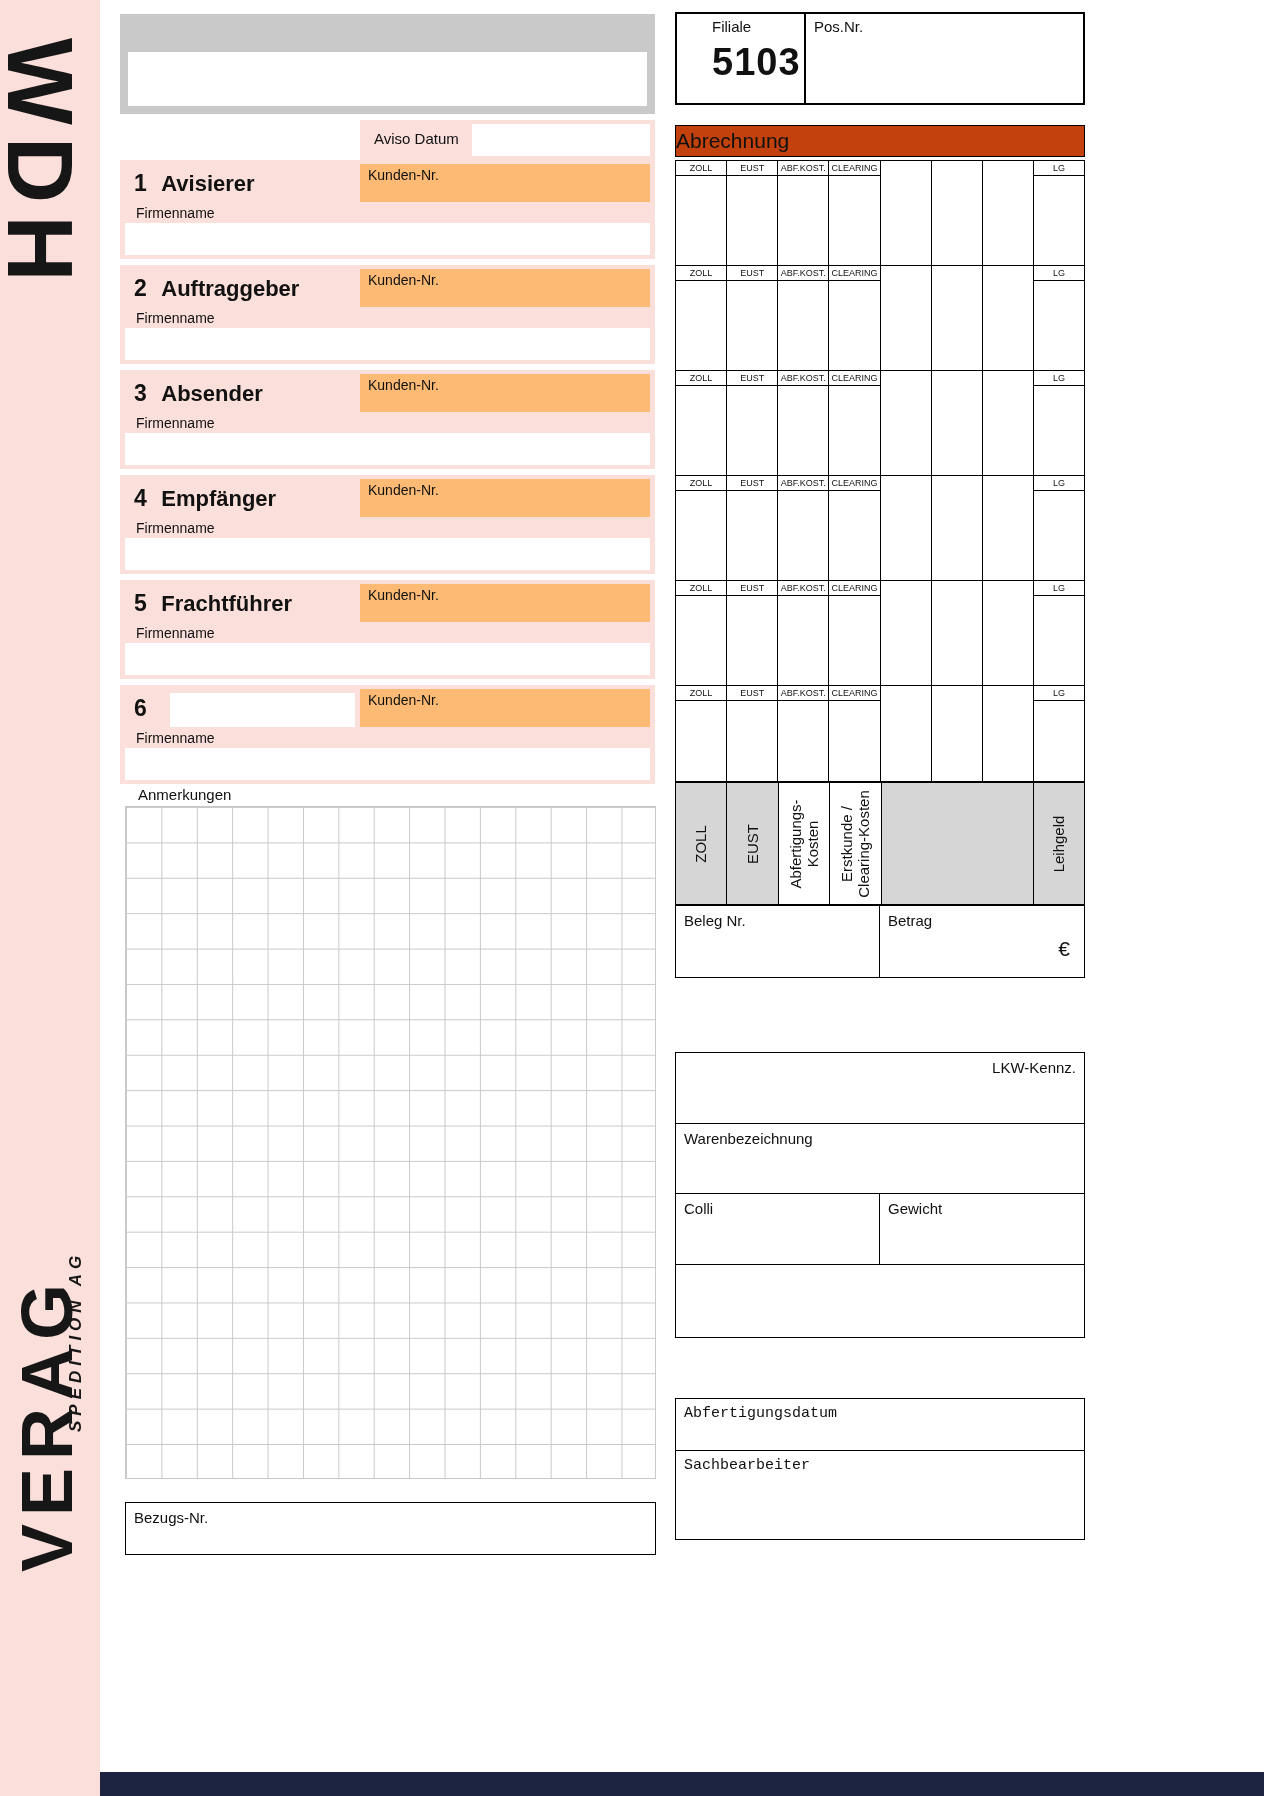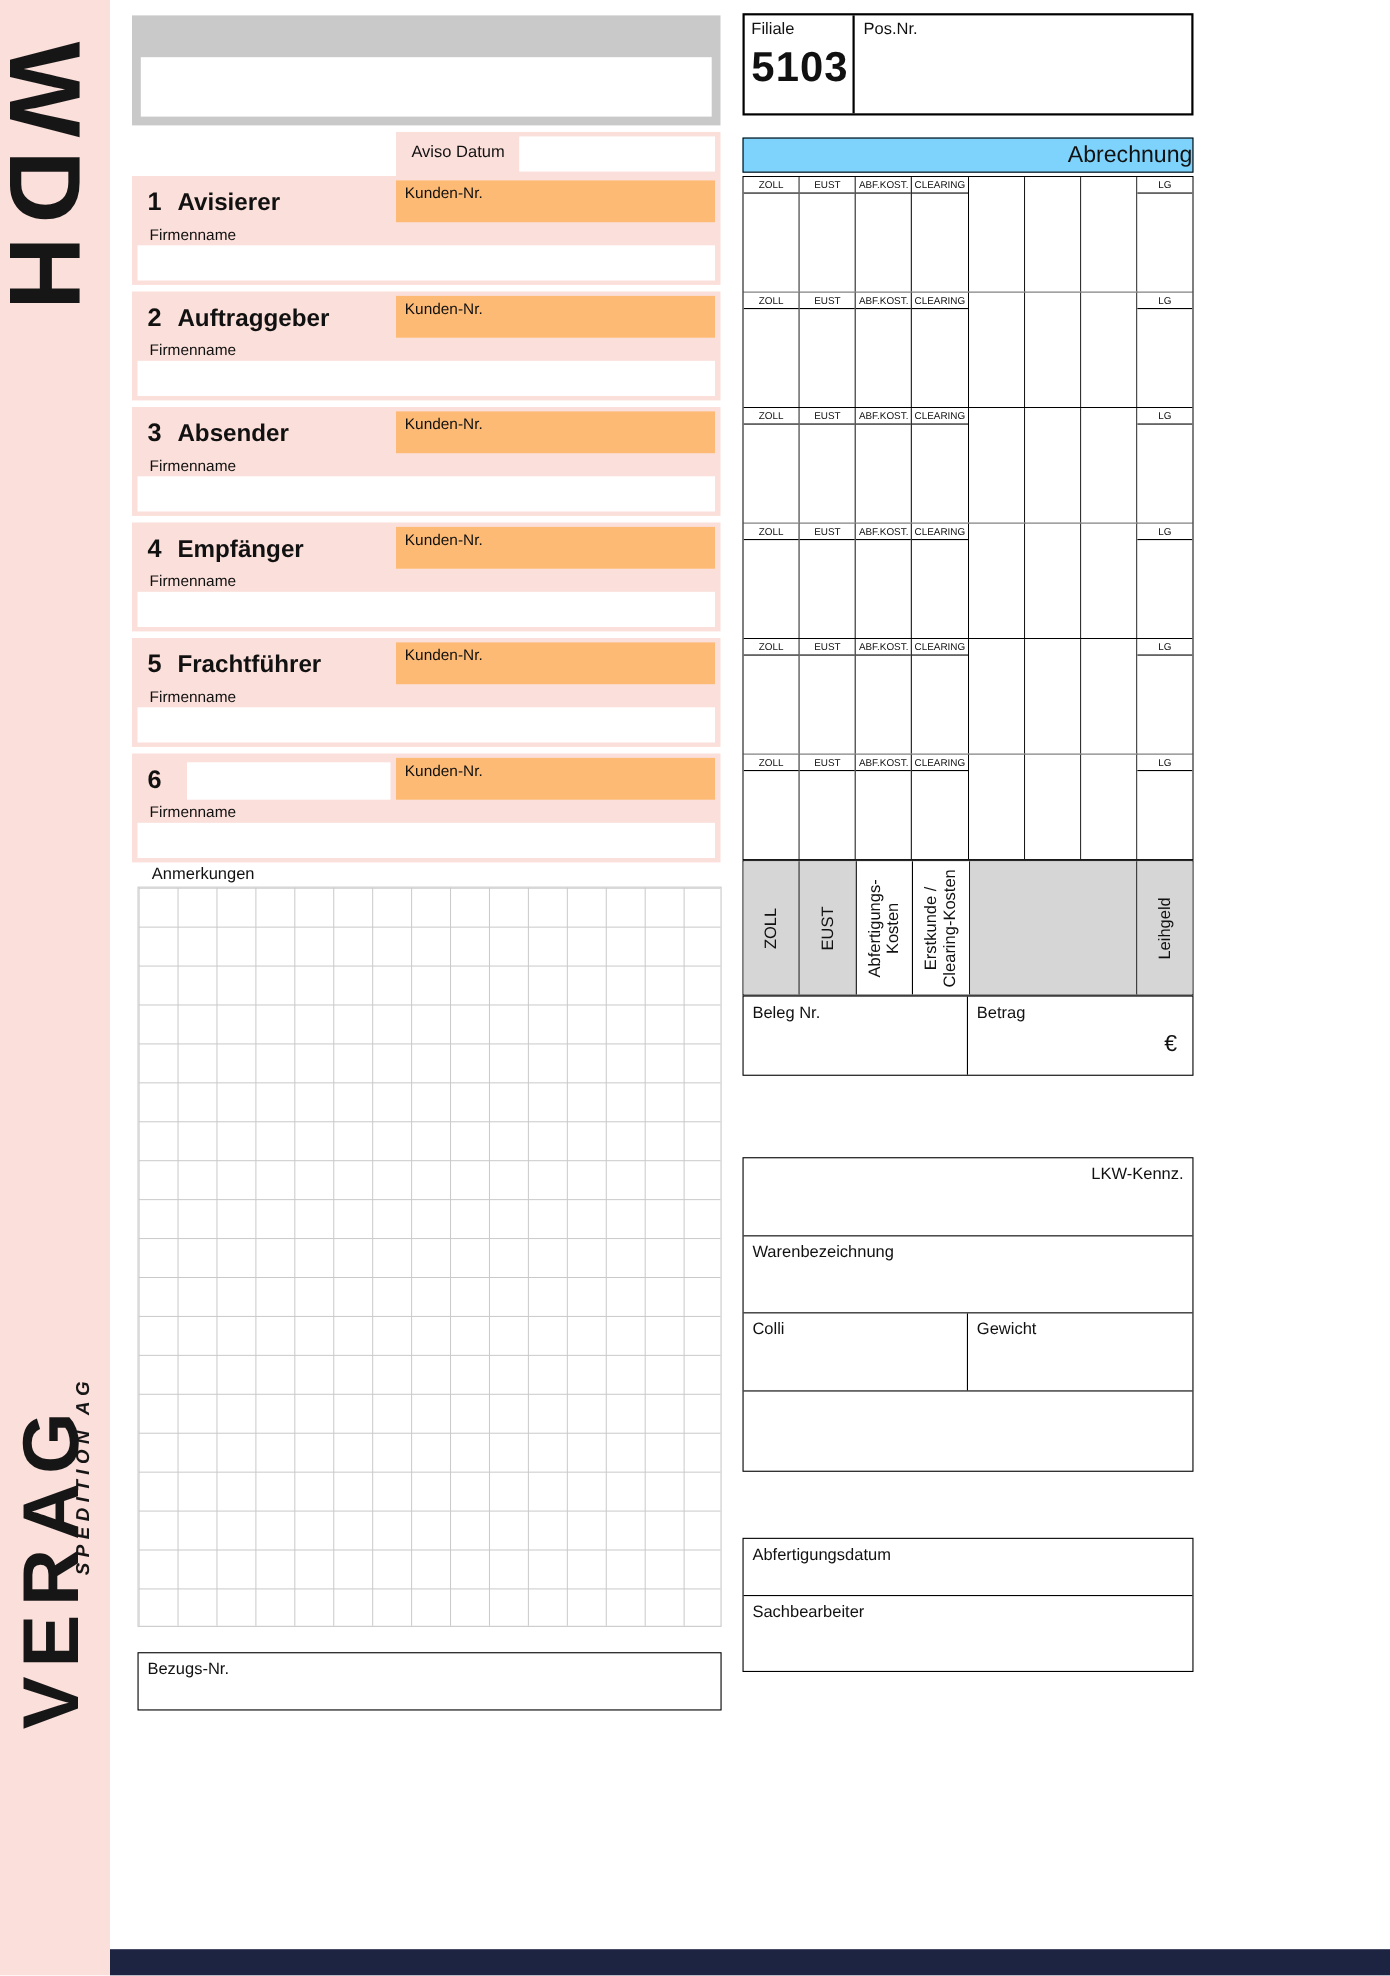--- a/index.html
+++ b/index.html
@@ -16,32 +16,32 @@
           font-size: 17px; font-weight: bold; font-style: italic; letter-spacing: 5px; white-space: nowrap; color: #161616; }
 
   .bottom-bar { position: absolute; left: 100px; top: 1772px; width: 1164px; height: 24px; background: #1d2441; }
 
   
   .abfert-box { position: absolute; left: 120px; top: 14px; width: 535px; height: 100px; background: #c9c9c9; }
   .abfert-box .hd-label { position: absolute; left: 26px; top: 8px; font-size: 23px; margin-top: 44px; }
   .abfert-box .hd-input { position: absolute; left: 8px; right: 8px; bottom: 8px; height: 54px; background: #fff; }
 
   .filiale-wrap { position: absolute; left: 675px; top: 12px; width: 410px; height: 93px; border: 2px solid #000; display: flex; }
-  .filiale-cell { width: 100px; border-right: 2px solid #000; padding: 4px 6px; }
+  .filiale-cell { width: 100px; border-right: 2px solid #000; padding: 4px 6px; margin-left: 29px; }
   .filiale-cell .small-label { font-size: 15px; }
   .filiale-value { font-size: 38px; font-weight: bold; margin-top: 6px; letter-spacing: 1px; }
   .posnr-cell { flex: 1; padding: 4px 8px; }
   .posnr-cell .small-label { font-size: 15px; }
 
   .aviso-box { position: absolute; left: 360px; top: 120px; width: 295px; height: 40px; background: #fbdfda; }
   .aviso-box .aviso-label { position: absolute; left: 14px; top: 10px; font-size: 15px; }
   .aviso-box .aviso-input { position: absolute; left: 112px; top: 4px; right: 5px; bottom: 4px; background: #fff; }
 
-  .abrechnung-header { position: absolute; left: 675px; top: 125px; width: 410px; height: 32px; background: #7dd3fc;
-                       border: 1px solid #000; text-align: right; line-height: 30px; font-size: 21px; }
+  .abrechnung-header { position: absolute; left: 675px; top: 125px; width: 410px; height: 32px; background: #c2410c;
+                       border: 1px solid #000; text-align: left; line-height: 30px; font-size: 21px; }
 
   
   .party { position: absolute; left: 120px; width: 535px; height: 99px; background: #fbdfda; }
   .party-label { position: absolute; left: 14px; top: 10px; white-space: nowrap; }
   .party-num { font-size: 23px; font-weight: bold; }
   .party-name { font-size: 22px; margin-left: 10px; font-weight: bold; }
   .kunden-field { position: absolute; left: 240px; top: 4px; width: 290px; height: 38px; background: #fdba74; }
   .kunden-field .field-label { position: absolute; left: 8px; top: 3px; font-size: 14px; }
   .firma-label { position: absolute; left: 16px; top: 45px; font-size: 14px; }
   .firma-field { position: absolute; left: 5px; top: 63px; right: 5px; bottom: 4px; background: #fff; }
@@ -77,21 +77,21 @@
   .lkw-box { position: absolute; left: 675px; top: 1052px; width: 410px; height: 286px; border: 1.5px solid #000; }
   .lkw-row { border-bottom: 1px solid #000; padding: 6px 8px; font-size: 15px; }
   .lkw-row.r1 { height: 71px; text-align: right; }
   .lkw-row.r2 { height: 70px; }
   .lkw-split { display: flex; border-bottom: 1px solid #000; height: 71px; }
   .lkw-split.last { border-bottom: none; height: 70px; }
   .lkw-split .cell-l { width: 50%; border-right: 1px solid #000; padding: 6px 8px; font-size: 15px; }
   .lkw-split .cell-r { flex: 1; padding: 6px 8px; font-size: 15px; }
 
   
-  .proc-box { position: absolute; left: 675px; top: 1398px; width: 410px; height: 122px; border: 1.5px solid #000; }
+  .proc-box { position: absolute; left: 675px; top: 1398px; width: 410px; height: 142px; border: 1.5px solid #000; font-family: Liberation Mono, monospace; }
   .proc-row1 { height: 52px; border-bottom: 1px solid #000; padding: 6px 8px; font-size: 15px; }
   .proc-row2 { padding: 6px 8px; font-size: 15px; }
 
   
   .anm-label { position: absolute; left: 138px; top: 786px; font-size: 15px; }
   .anm-grid { position: absolute; left: 125px; top: 806px; width: 531px; height: 673px;
               border: 1px solid #c9c9c9;
               background-image: linear-gradient(to right, #c9c9c9 1px, transparent 1px),
                                 linear-gradient(to bottom, #c9c9c9 1px, transparent 1px);
               background-size: 35.4px 35.4px; background-color: #fff; }

